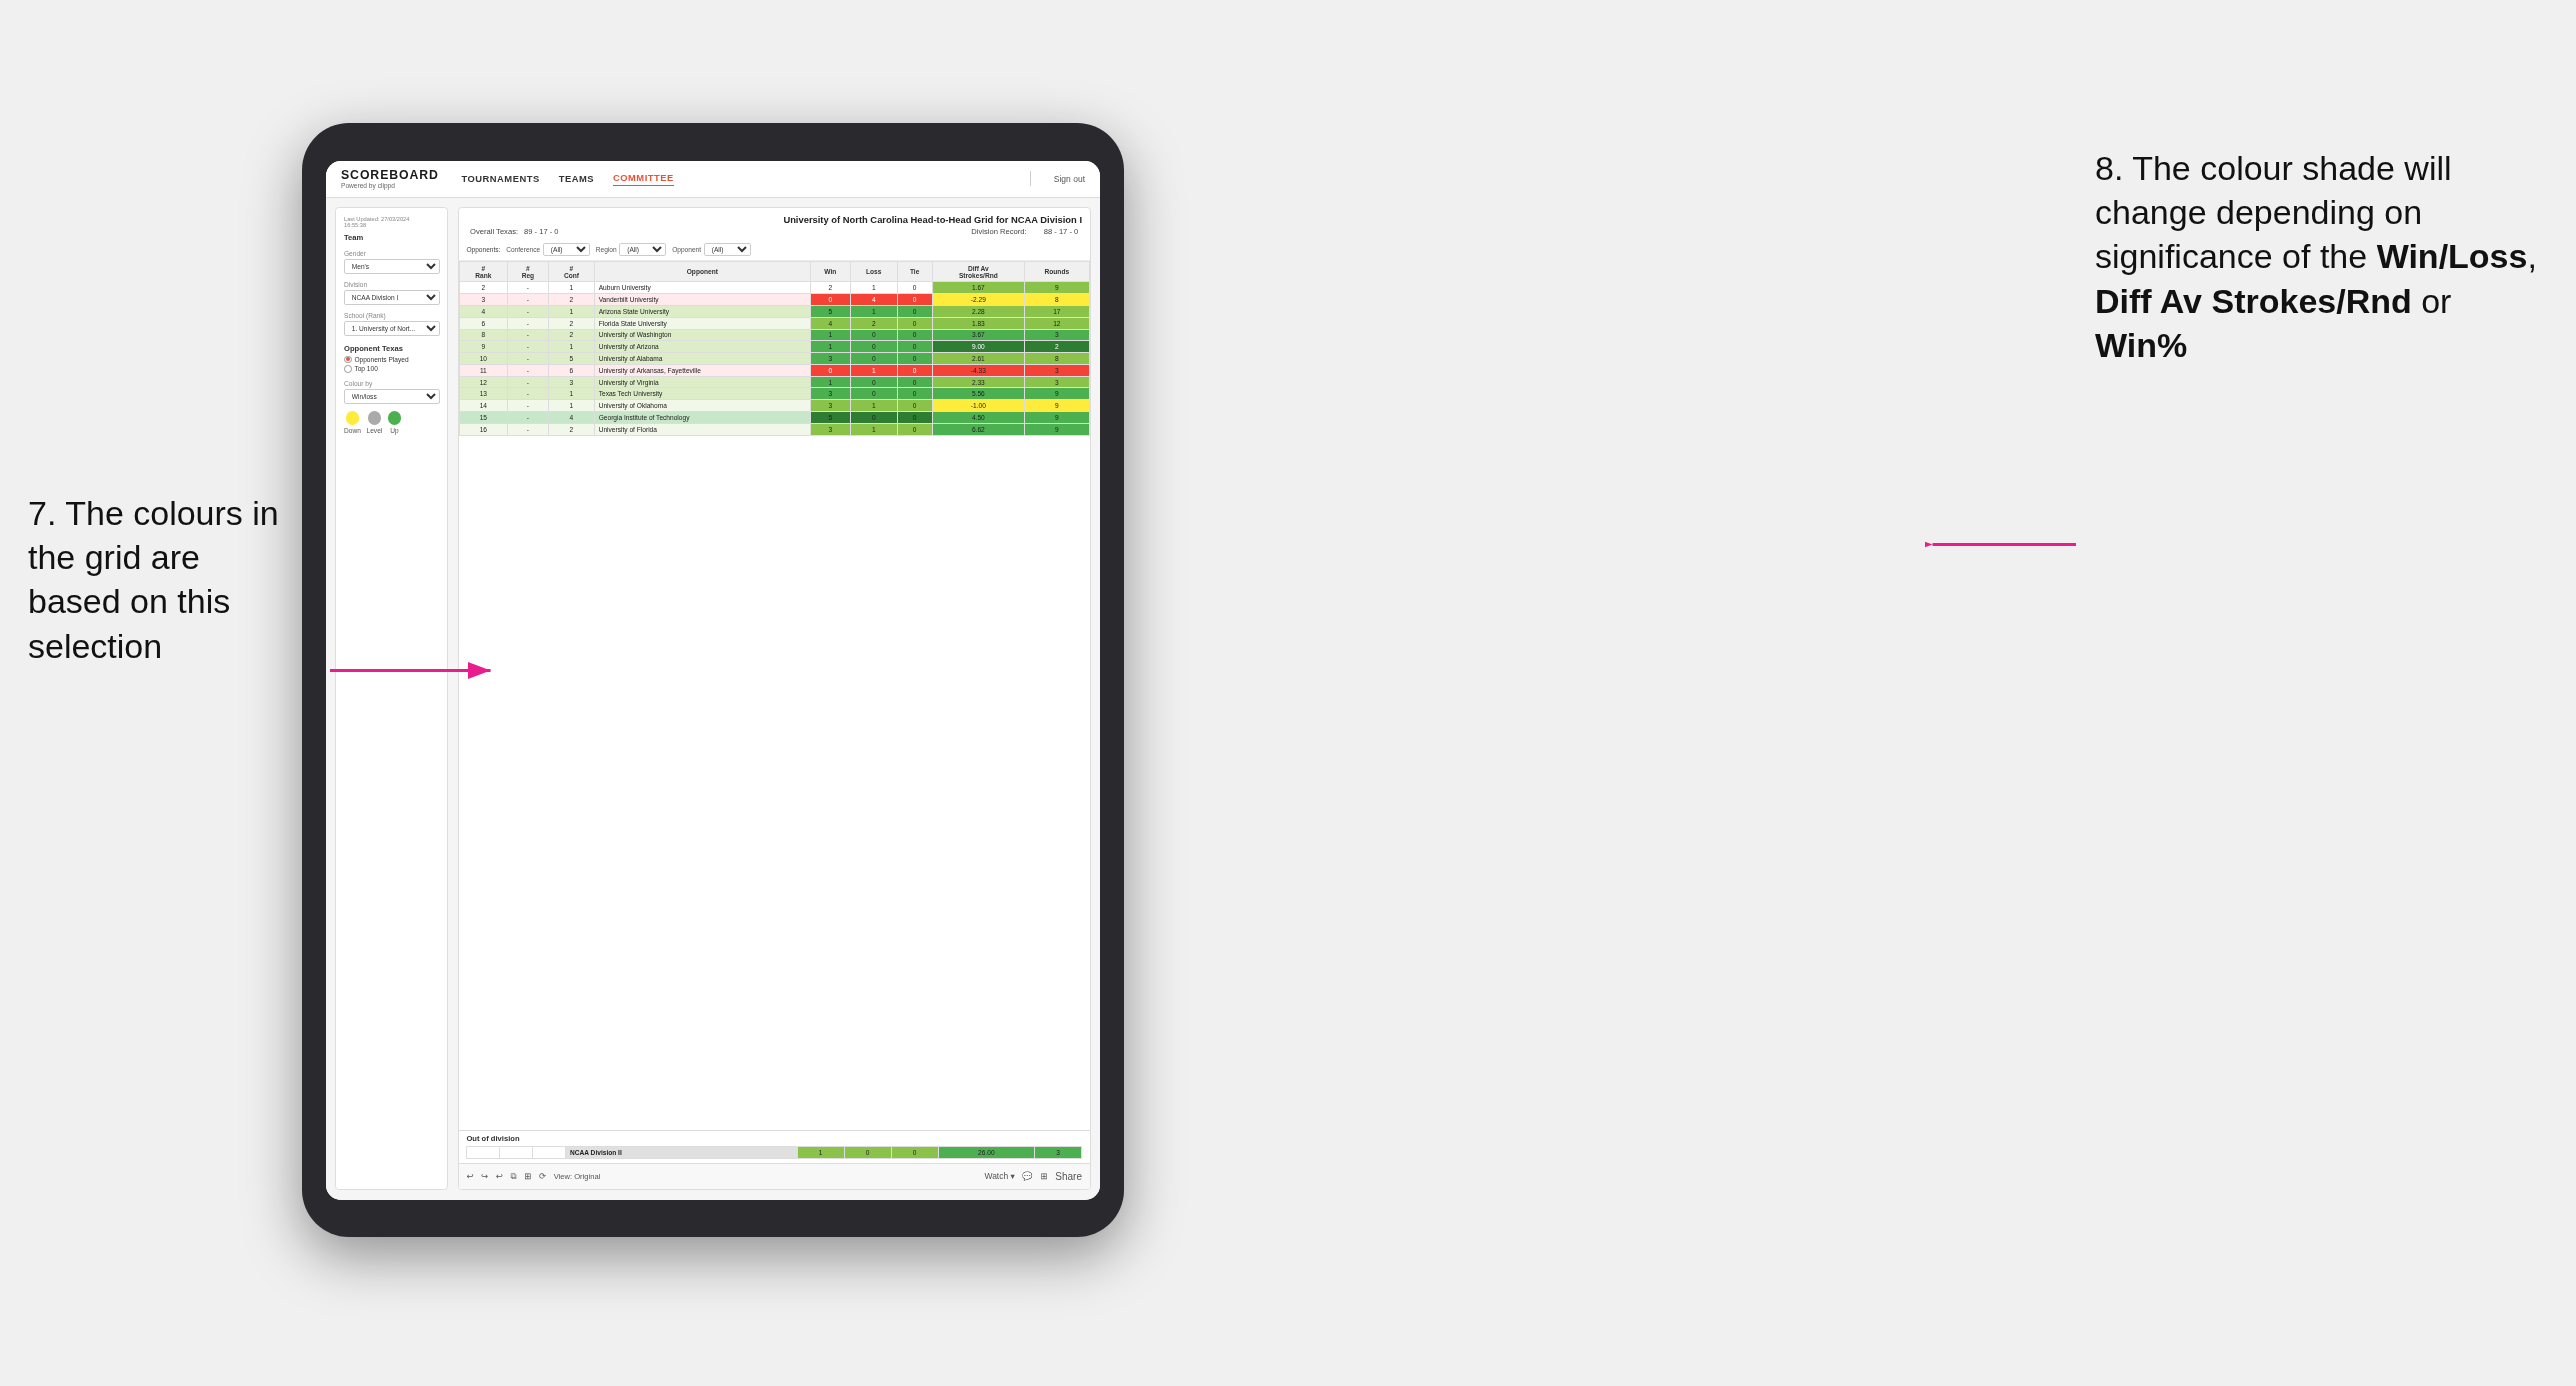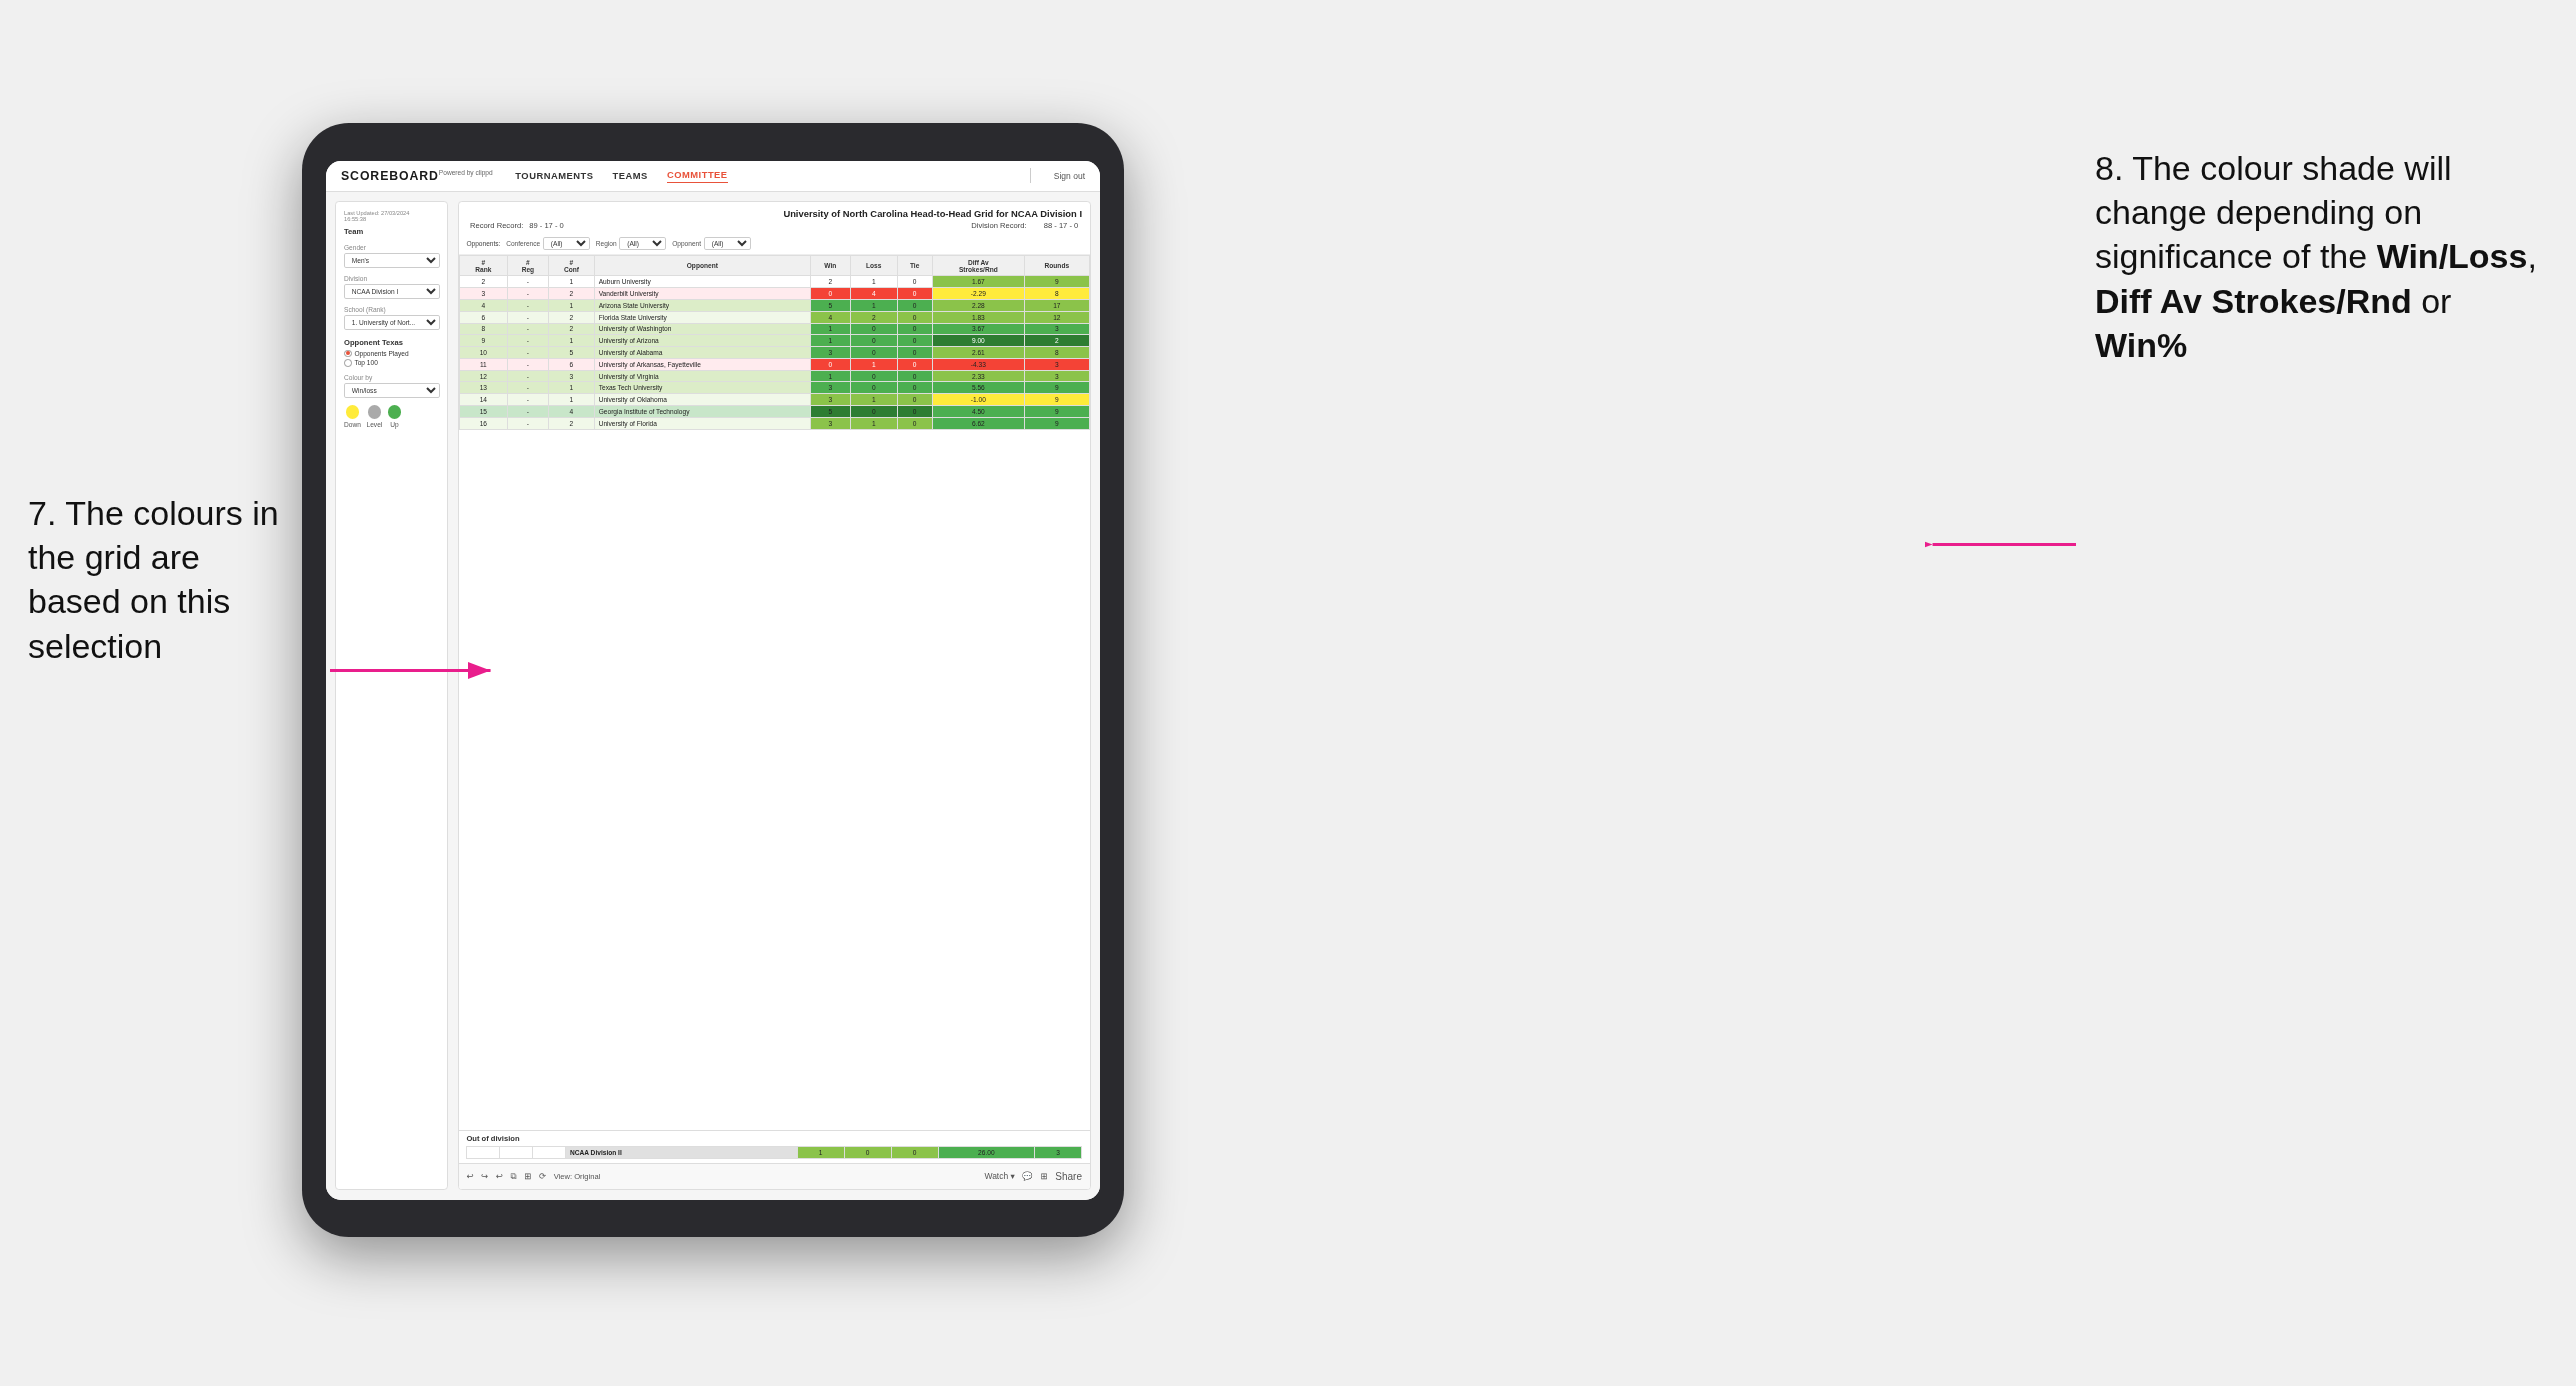--- a/index.html
+++ b/index.html
@@ -66,20 +66,21 @@
     .top-nav {
       background: #fff;
       border-bottom: 0.9px solid #ddd;
       padding: 7.6px 15px;
       display: flex;
       align-items: center;
       gap: 15px;
     }
     .logo-area {
       display: flex;
+      flex-direction: column;
       margin-right: 7.6px;
     }
     .logo-text {
       font-size: 12.3px;
       font-weight: 800;
       color: #1a1a1a;
       letter-spacing: 0.9px;
     }
     .logo-sub {
       font-size: 6.6px;
@@ -380,21 +381,21 @@
             <div class="colour-dot" style="background:#4caf50;"></div>
             <span class="colour-label">Up</span>
           </div>
         </div>
       </div>
 
       <div class="grid-area">
         <div class="grid-title">University of North Carolina Head-to-Head Grid for NCAA Division I</div>
         <div class="grid-record">
           <span>
-            <span>Record Record:</span>
+            <span>Overall Texas:</span>
             <span style="margin-left:3.8px;">89 - 17 - 0</span>
           </span>
           <span>
             <span>Division Record:</span>
             <span style="margin-left:15px;">88 - 17 - 0</span>
           </span>
         </div>
         <div class="grid-filters">
           <span class="opponents-label">Opponents:</span>
           <div class="filter-group">

